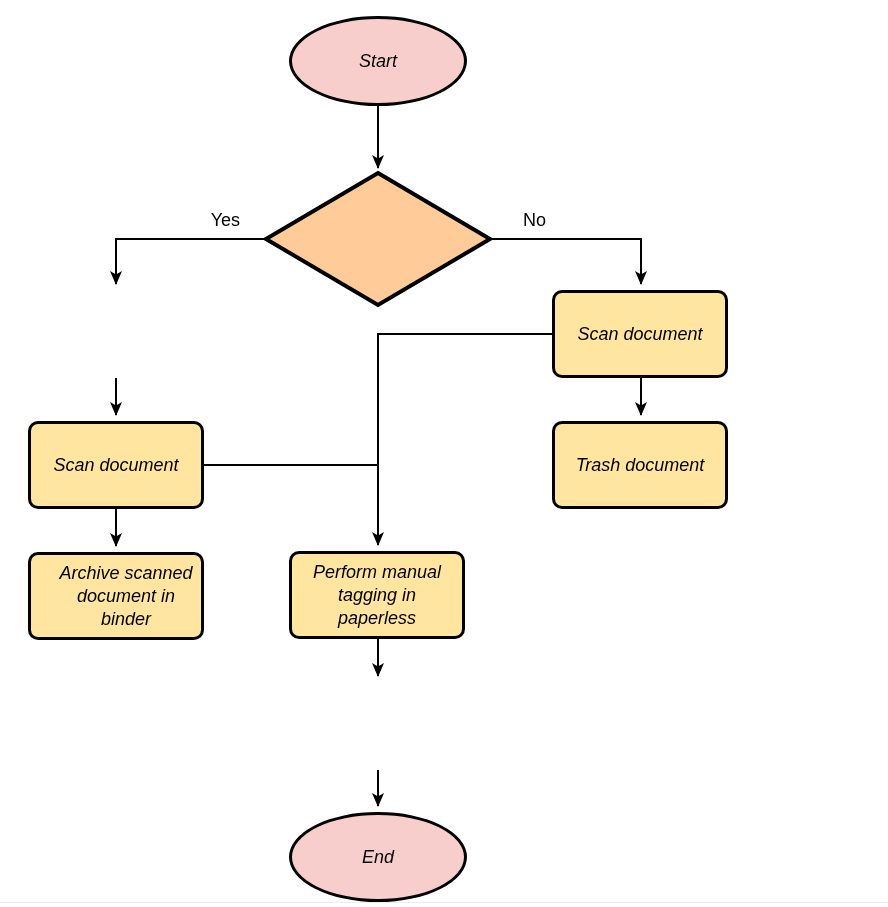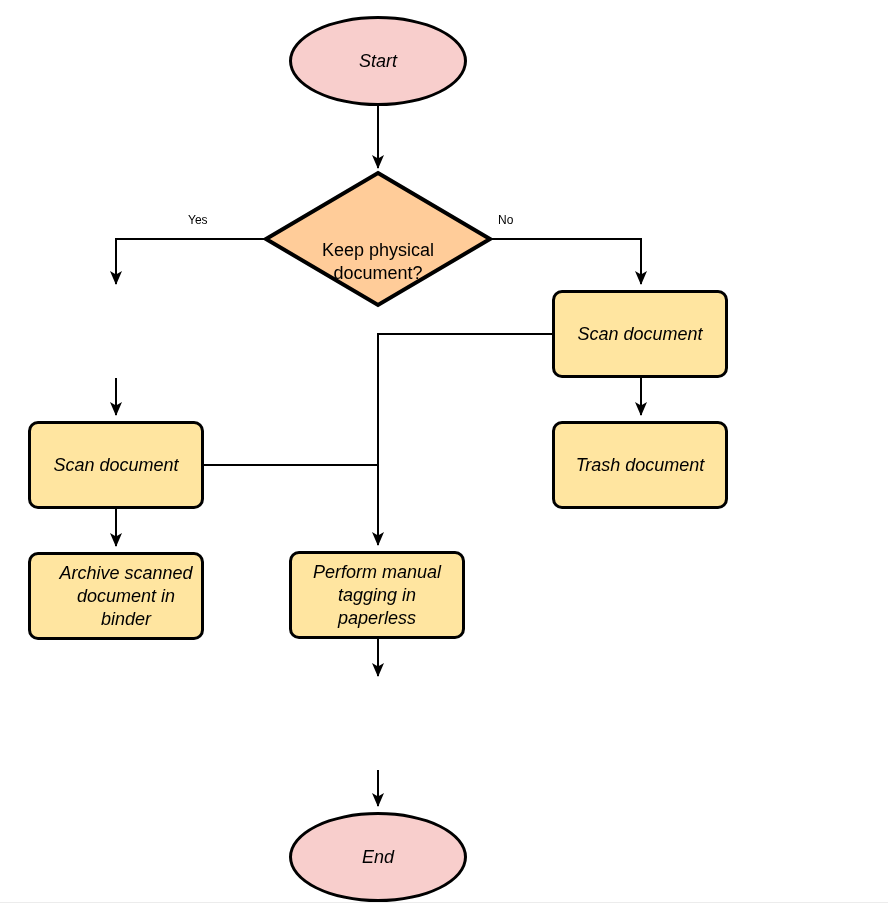--- a/index.html
+++ b/index.html
@@ -58,23 +58,23 @@
     left: 283px;
     top: 216px;
     width: 190px;
     text-align: center;
     font-size: 18px;
     line-height: 23px;
     white-space: pre-line;
   }
   .edge-label {
     position: absolute;
-    font-size: 12px;
+    font-size: 18px;
     line-height: 18px;
-    text-align: left;
+    text-align: right;
   }
   .edge-label.yes { left: 188px; top: 211px; width: 52px; }
   .edge-label.no  { left: 498px; top: 211px; width: 48px; }
   .annotation {
     position: absolute;
     left: 482px;
     top: 589px;
     width: 406px;
     font-size: 18px;
     font-style: italic;
@@ -113,24 +113,20 @@
     <path class="edge" d="M378,639 L378,676" marker-end="url(#arrowhead)"></path>
     <path class="edge" d="M378,770 L378,806" marker-end="url(#arrowhead)"></path>
 
     <polygon points="378,173 490,239 378,305 266,239" fill="#FFCC99" stroke="#000000" stroke-width="4"></polygon>
   </svg>
 
   <div class="node terminal" style="left:289px; top:16px;">
     <span>Start</span>
   </div>
 
-  <div class="decision-label">
-    <span>Keep physical
-document?</span>
-  </div>
 
   <div class="edge-label yes">Yes</div>
   <div class="edge-label no">No</div>
 
 
   <div class="node process" style="left:28px; top:421px;">
     <span>Scan document</span>
   </div>
 
   <div class="node process" style="left:28px; top:552px;padding-left:20px;">

